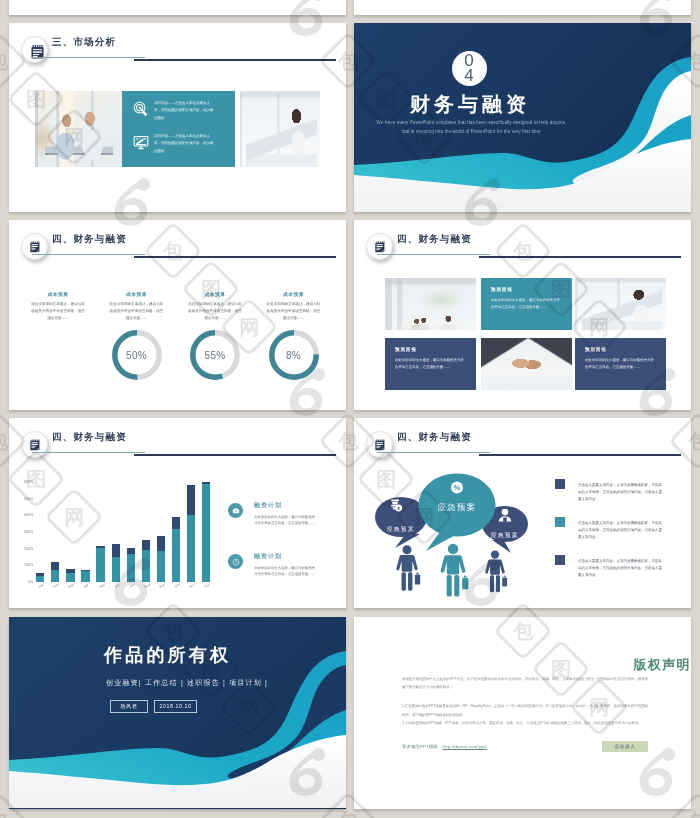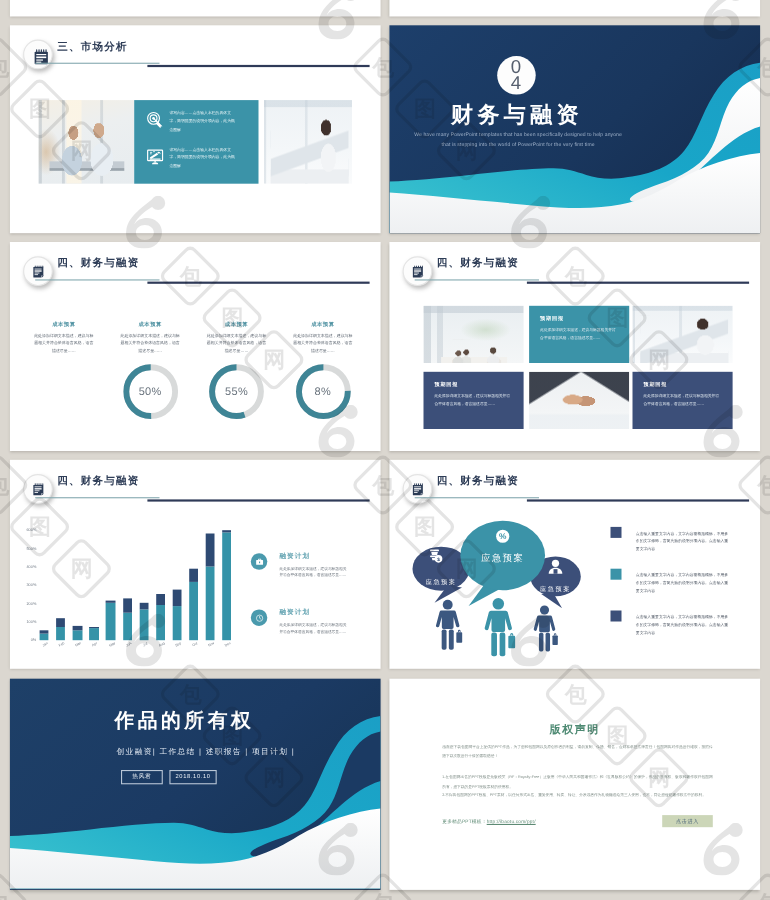--- a/index.html
+++ b/index.html
@@ -148,21 +148,21 @@
     line-height:1.38;letter-spacing:1px;width:96px;word-break:break-all;text-align:center;}
   .thx .h1{position:absolute;left:95px;top:26px;color:#fff;font-weight:700;font-size:18px;letter-spacing:3.2px;}
   .thx .h2{position:absolute;left:97px;top:61px;color:#e2e9f2;font-size:7px;letter-spacing:1.2px;}
   .thx .tag{position:absolute;border:1px solid #b9c6d6;color:#eef3f8;text-align:center;
     font-size:5.2px;line-height:11px;height:11px;letter-spacing:.6px;}
   .thx .t1{left:101px;top:83px;width:36px;}
   .thx .t2{left:145px;top:83px;width:41px;}
 
   
   .cp{padding:0;}
-  .cp h3{position:absolute;left:0;top:39px;width:100%;text-align:center;margin:0;font-size:10px;
+  .cp h3{position:absolute;left:0;top:39px;width:100%;text-align:right;margin:0;font-size:13px;
     color:#4e8a73;font-weight:700;letter-spacing:1.4px;}
   .cp .body{position:absolute;left:48px;width:246px;top:58px;font-size:3.4px;line-height:2.4;color:#7f8d87;
     text-align:justify;}
   .cp .lk{position:absolute;left:48px;top:127px;font-size:4.3px;color:#5d8a74;letter-spacing:.2px;}
   .cp .lk u{color:#5d8a74;}
   .cp .btn{position:absolute;left:248px;top:124px;width:46px;height:11px;background:#ccd6b8;color:#3f5a72;
     font-size:4.6px;display:flex;align-items:center;justify-content:center;letter-spacing:.6px;}
 
   
   .wm{position:absolute;left:0;top:0;width:700px;height:818px;pointer-events:none;z-index:50;

